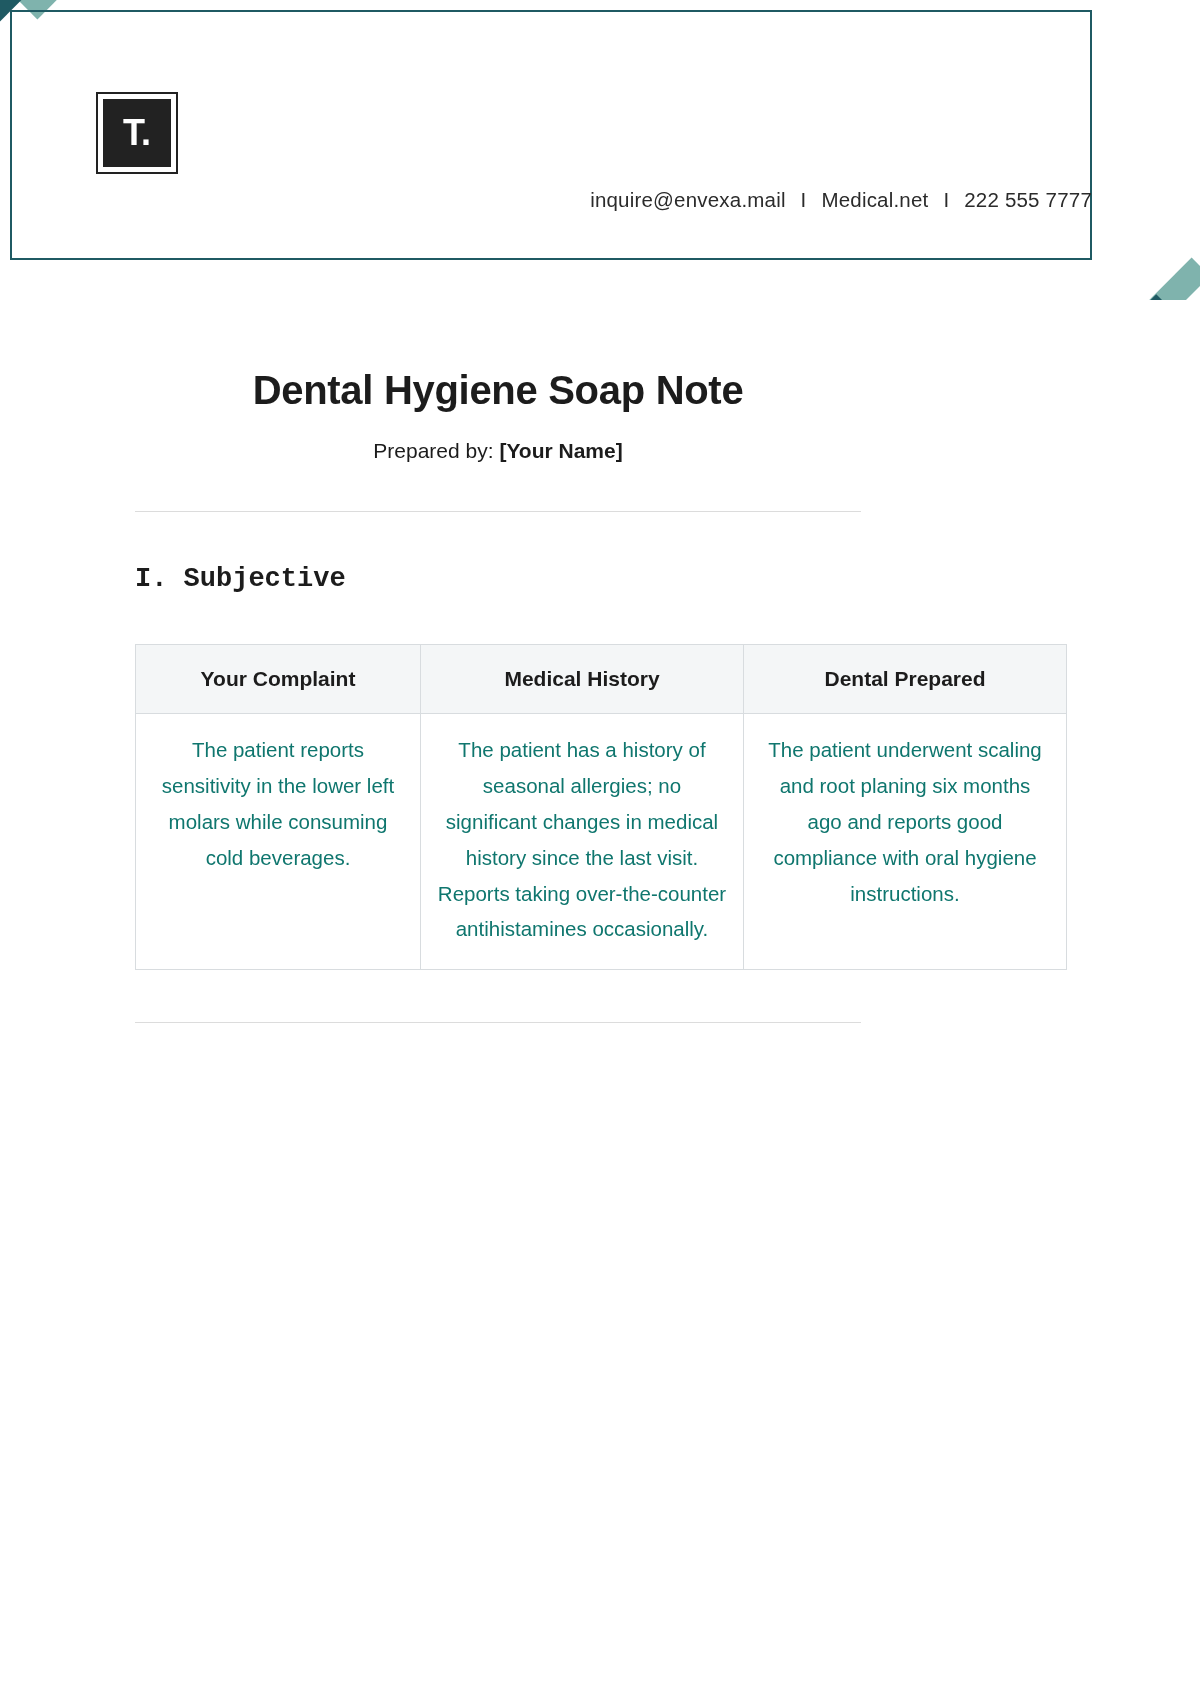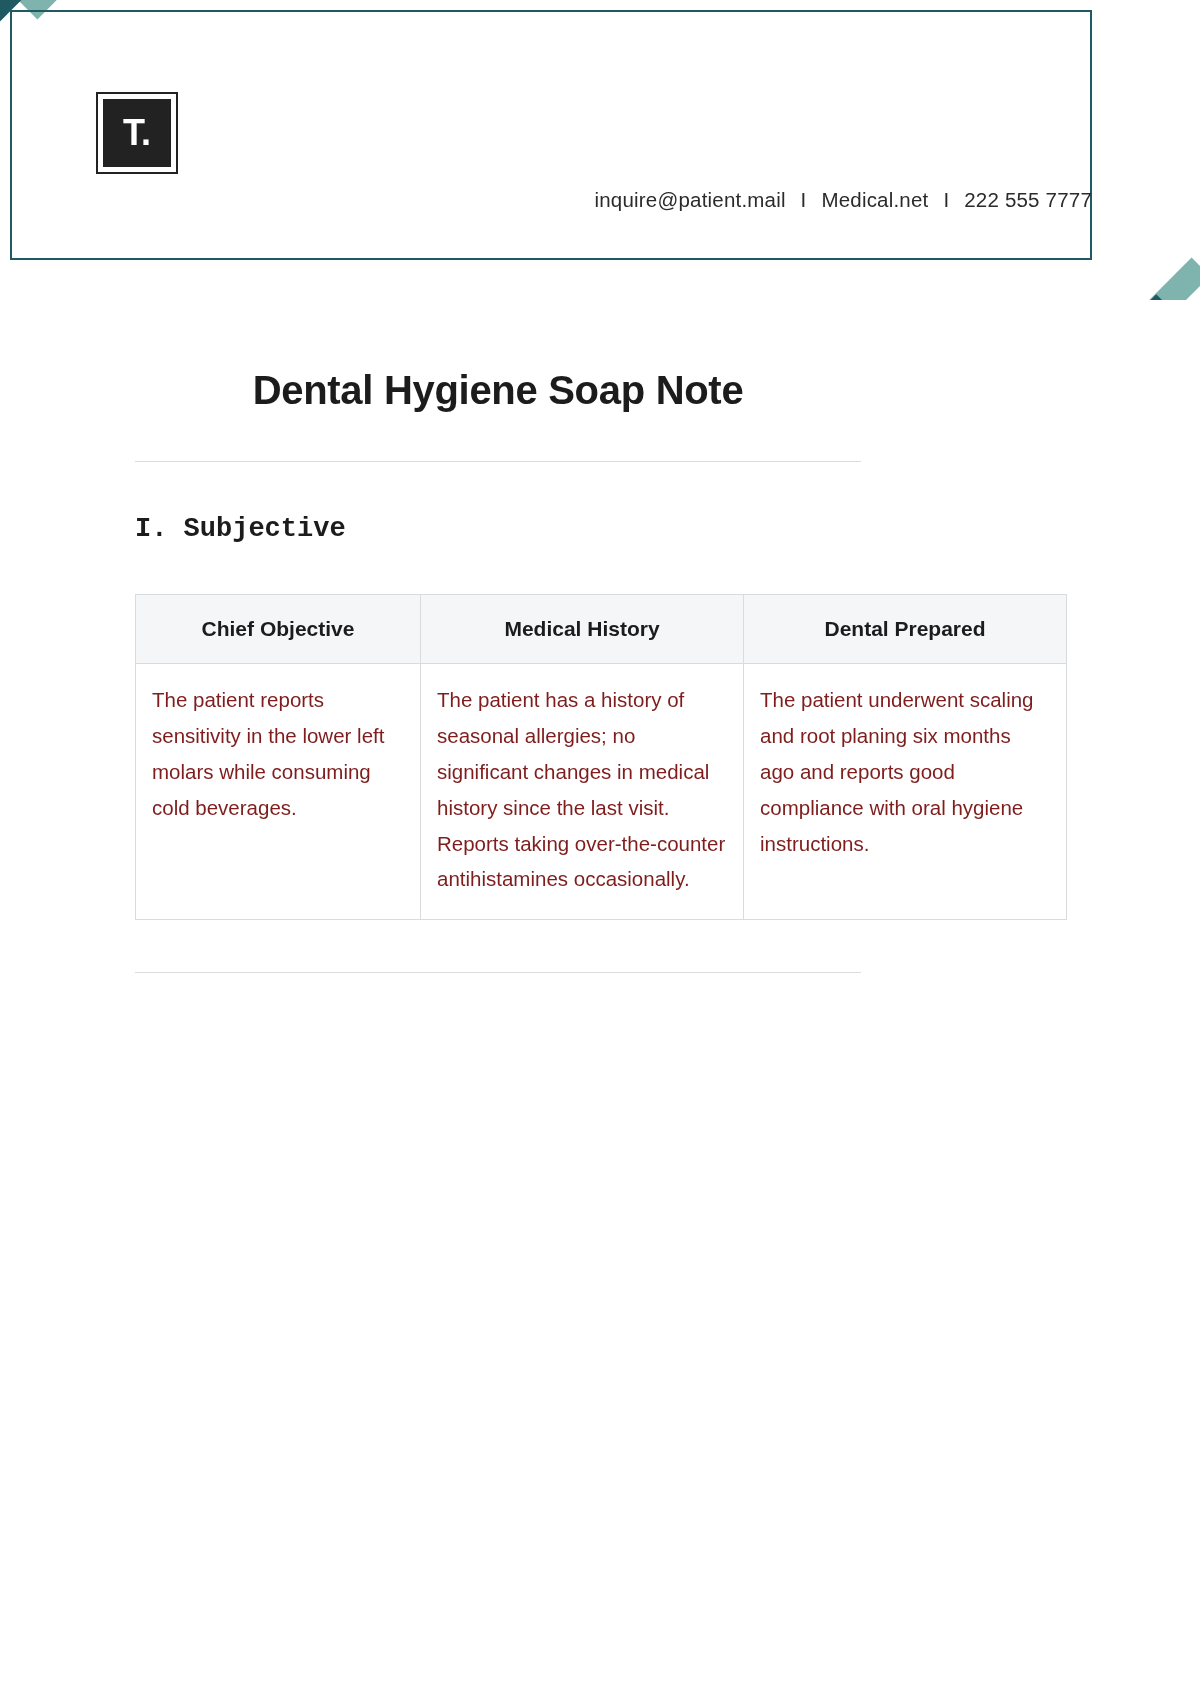--- a/index.html
+++ b/index.html
@@ -179,24 +179,25 @@
     border: 1px solid #d8dcdf;
     font-size: 21px;
     font-weight: bold;
     text-align: center;
     padding: 22px 10px;
     color: #1c1c1c;
   }
   table.data-table td {
     border: 1px solid #d8dcdf;
     font-size: 20.5px;
+    text-align: center;
     vertical-align: top;
     padding: 18px 16px 22px 16px;
     line-height: 1.75;
-    color: #7f1d1d;
+    color: #0f766e;
   }
   table.data-table col.c1 { width: 285px; }
   table.data-table col.c2 { width: 323px; }
   table.data-table col.c3 { width: 323px; }
 
   .divider2 {
     height: 1px;
     background: #dcdcdc;
     margin: 52px 135px 0 135px;
   }
@@ -214,45 +215,49 @@
   <div class="band band2"></div>
 </div>
 
 <div class="header-frame"></div>
 
 <div class="logo">
   <div class="logo-inner">T.</div>
 </div>
 
 <div class="contact-line">
-  <span>inquire@patient.mail</span>
+  <span>inquire@envexa.mail</span>
   <span class="sep">I</span>
   <span>Medical.net</span>
   <span class="sep">I</span>
   <span>222 555 7777</span>
 </div>
 
 <div class="doc">
 
   <h1 class="doc-title">Dental Hygiene Soap Note</h1>
 
+  <div class="prepared">
+    <span>Prepared by:</span>
+    <b>[Your Name]</b>
+  </div>
 
   <div class="divider"></div>
 
   <h2 class="section-title">I. Subjective</h2>
 
   <table class="data-table">
     <colgroup>
       <col class="c1">
         <col class="c2">
         <col class="c3">
     </colgroup>
     <thead>
       <tr>
-        <th>Chief Objective</th>
+        <th>Your Complaint</th>
         <th>Medical History</th>
         <th>Dental Prepared</th>
       </tr>
     </thead>
     <tbody>
       <tr>
         <td>The patient reports sensitivity in the lower left molars while consuming cold beverages.</td>
         <td>The patient has a history of seasonal allergies; no significant changes in medical history since the last visit. Reports taking over-the-counter antihistamines occasionally.</td>
         <td>The patient underwent scaling and root planing six months ago and reports good compliance with oral hygiene instructions.</td>
       </tr>

